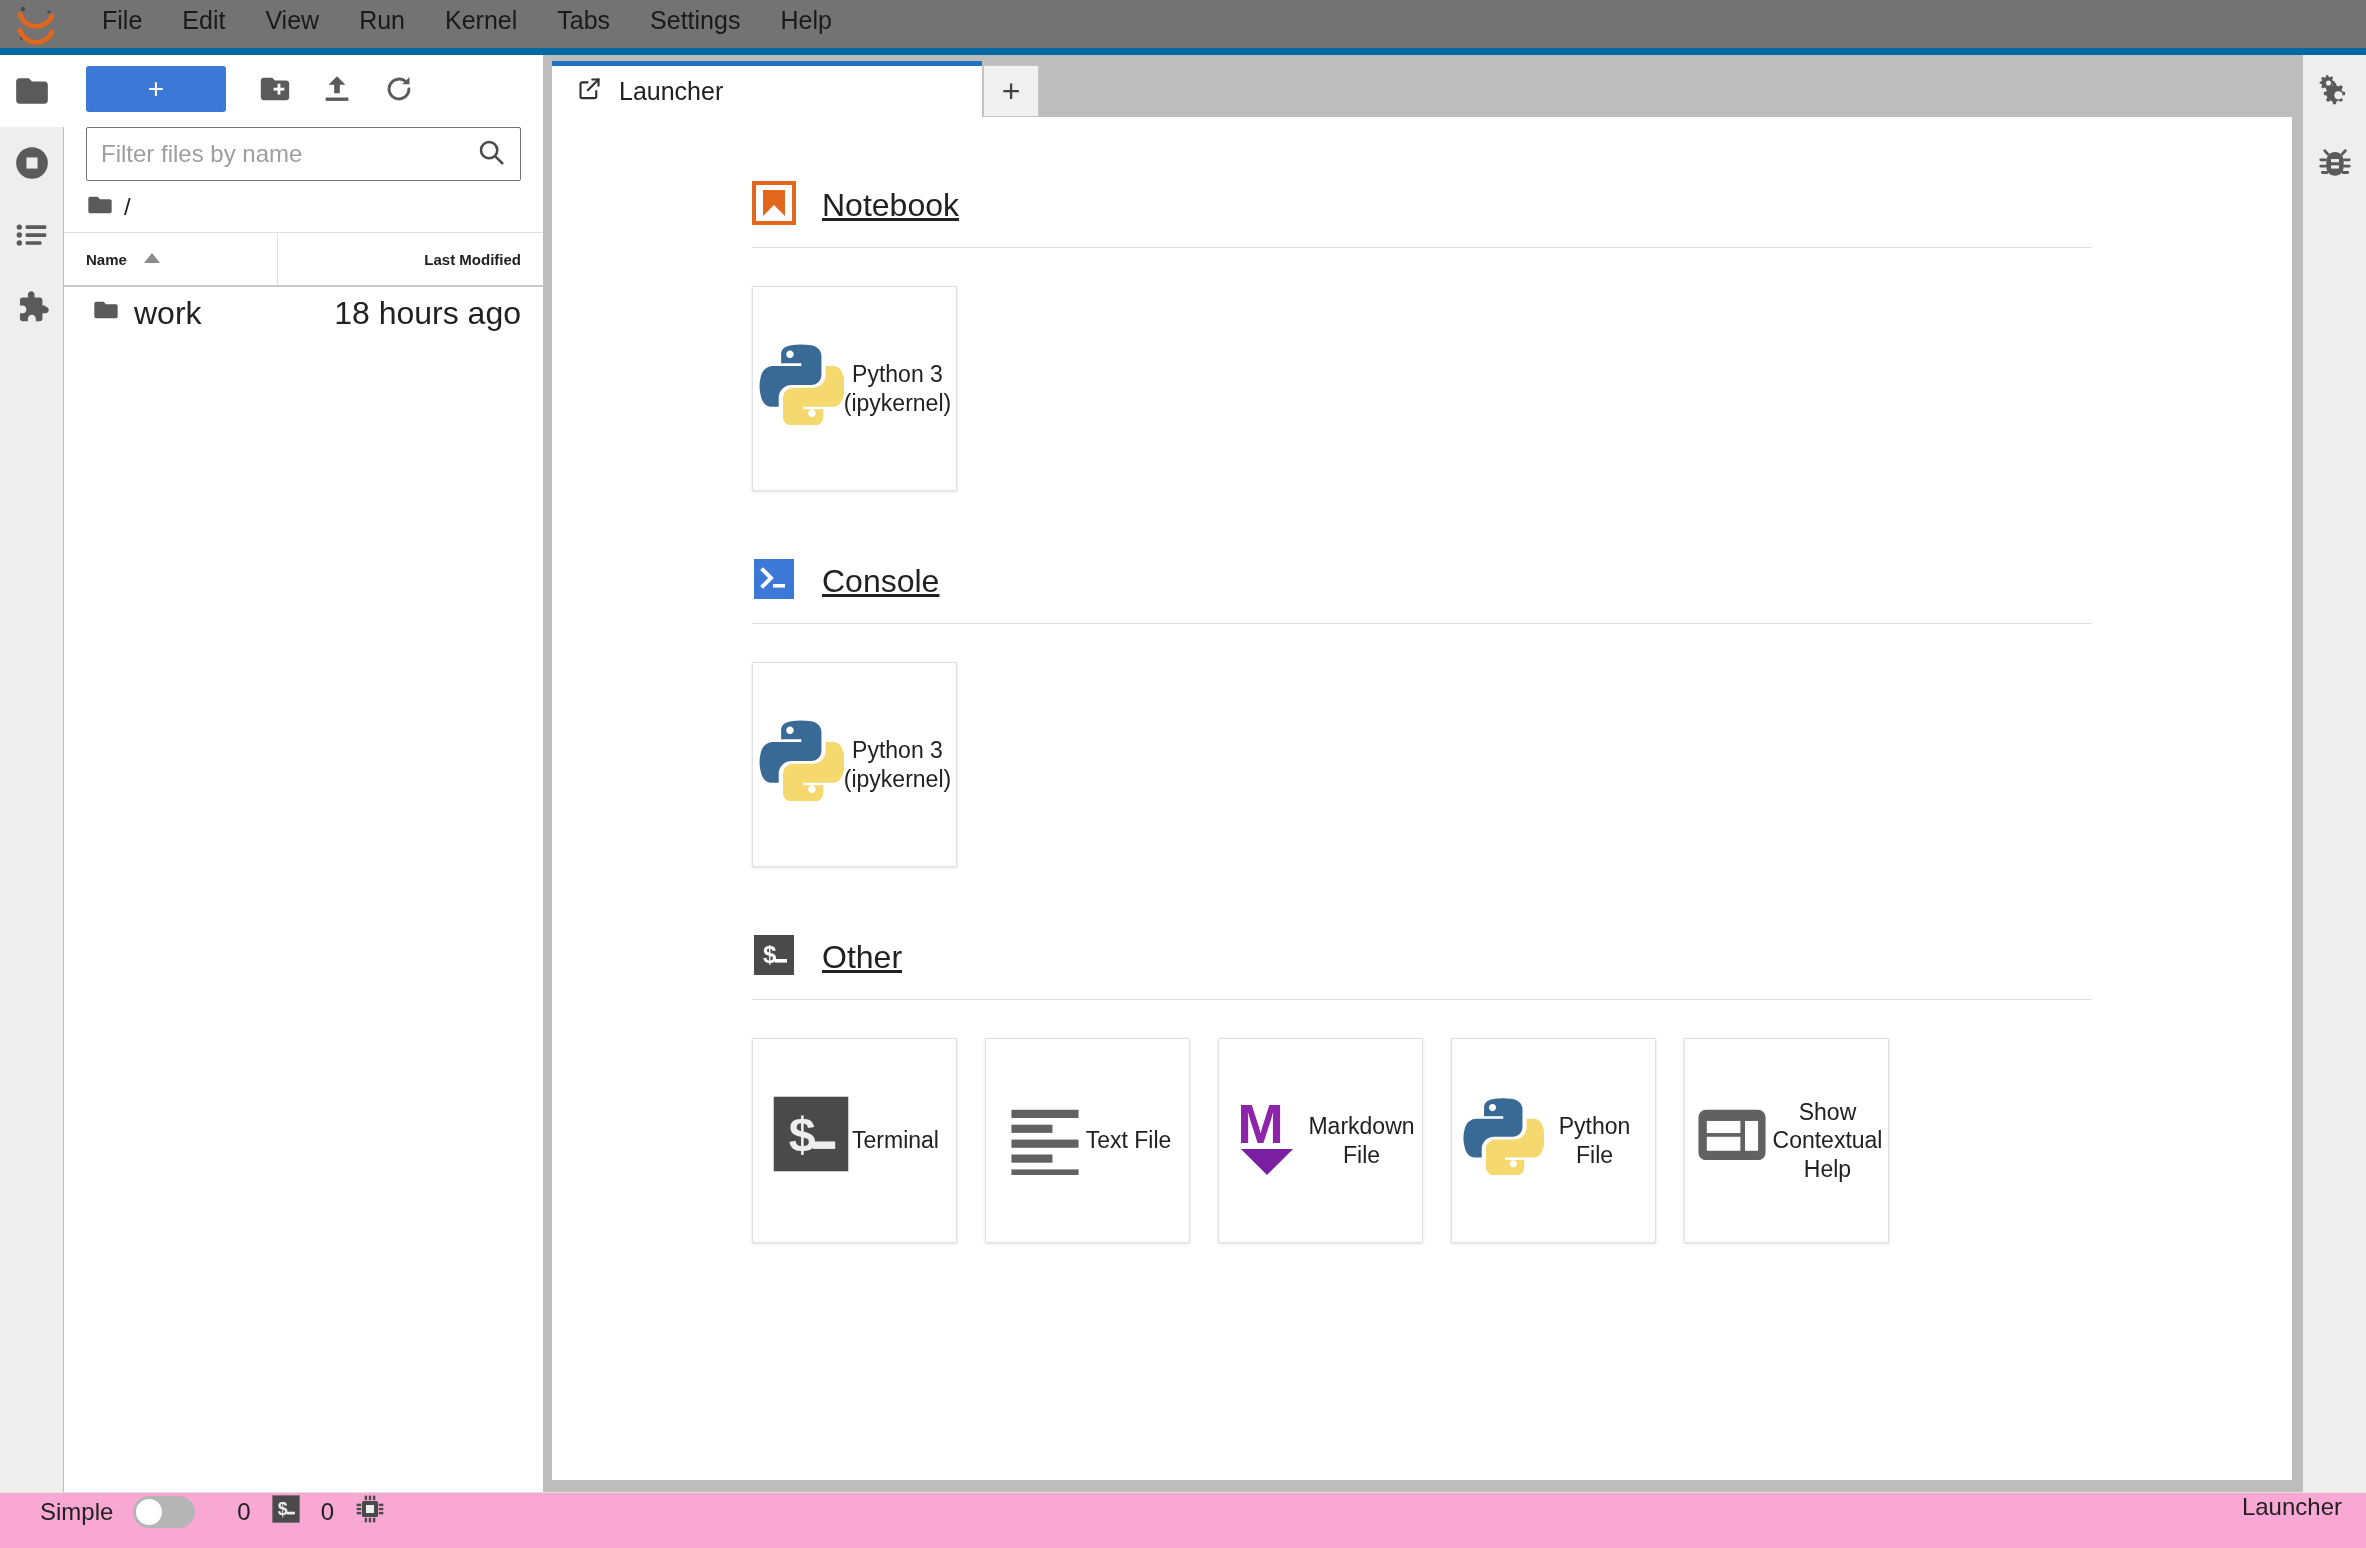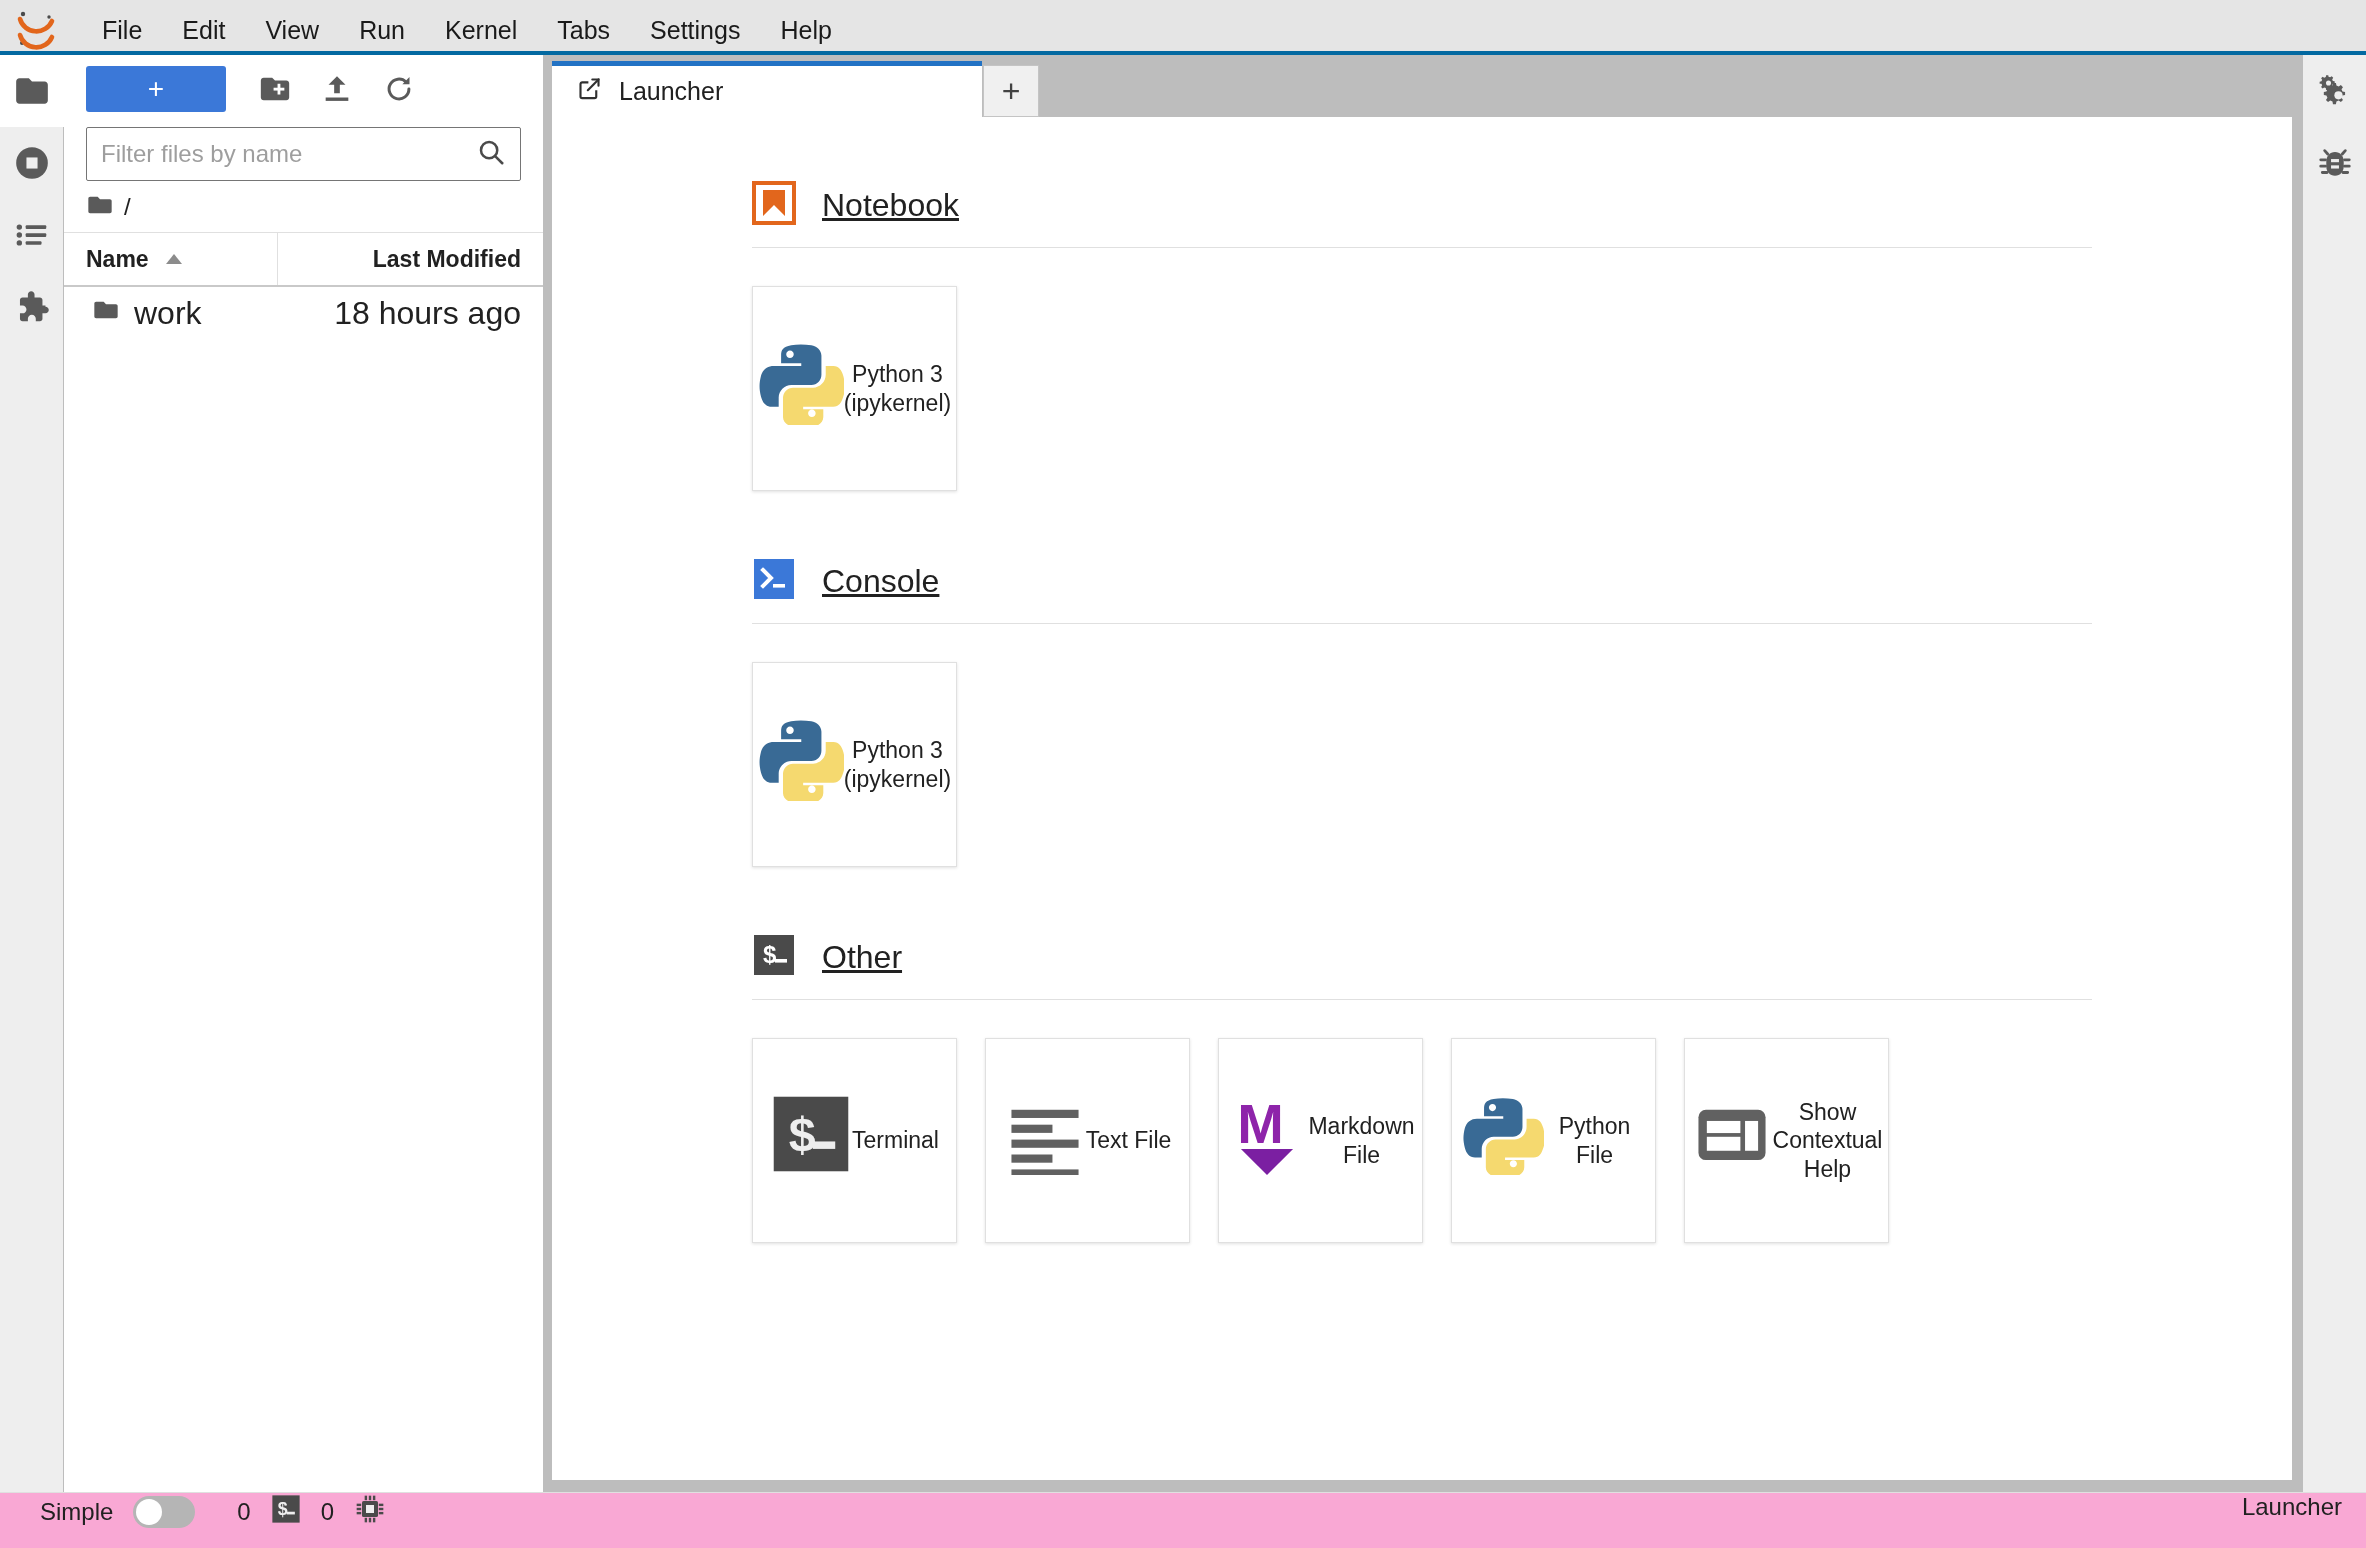--- a/index.html
+++ b/index.html
@@ -11,23 +11,23 @@
   }
   #app {
     width: 2366px; height: 1548px;
     display: flex; flex-direction: column;
     background: #bdbdbd;
   }
 
   
   .menubar {
     height: 55px; flex: 0 0 55px;
-    background: #e5e5e5;
-    display: flex; align-items: flex-end;
-    border-bottom: 4px solid #0369a1;
+    background: #737373;
+    display: flex; align-items: flex-start;
+    border-bottom: 7px solid #0369a1;
     padding-left: 10px;
   }
   .jp-logo { width: 52px; height: 46px; margin-right: 20px; display:flex; align-items:center; justify-content:center;}
   .menu-item {
     font-size: 25px; color: #1a1a1a;
     padding: 6px 20px; cursor: default;
     white-space: nowrap;
   }
 
   
@@ -93,21 +93,21 @@
   .fb-filter input::placeholder { color: #9e9e9e; }
   .fb-breadcrumb {
     height: 52px; display: flex; align-items: center;
     padding: 0 22px; gap: 10px;
     border-bottom: 1px solid #e0e0e0;
   }
   .fb-breadcrumb .bcrumb-text { font-size: 24px; color: #212121; }
   .fb-header {
     display: flex; height: 54px; align-items: stretch;
     border-bottom: 2px solid #c9c9c9;
-    font-size: 23px; font-weight: bold; color: #212121;
+    font-size: 15px; font-weight: bold; color: #212121;
   }
   .fb-col-name {
     flex: 1 1 auto; display: flex; align-items: center;
     padding-left: 22px; border-right: 1px solid #e0e0e0;
     cursor: pointer; gap: 14px;
   }
   .fb-col-mod {
     width: 265px; flex: 0 0 265px; display: flex; align-items: center;
     justify-content: flex-end; padding-right: 22px; cursor: pointer;
   }

